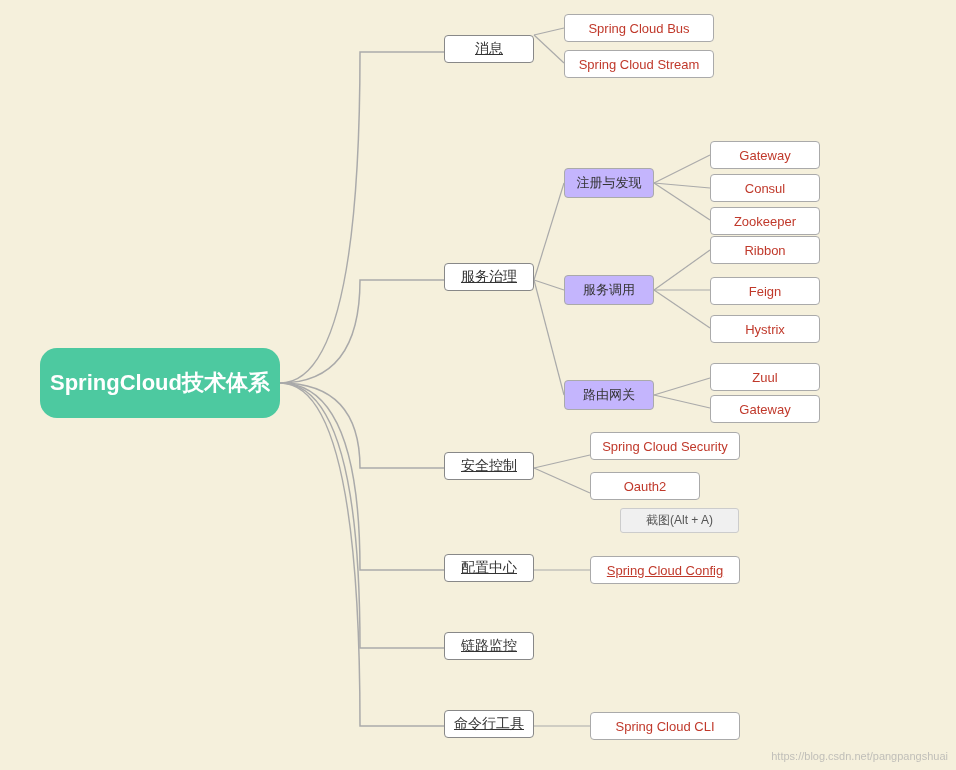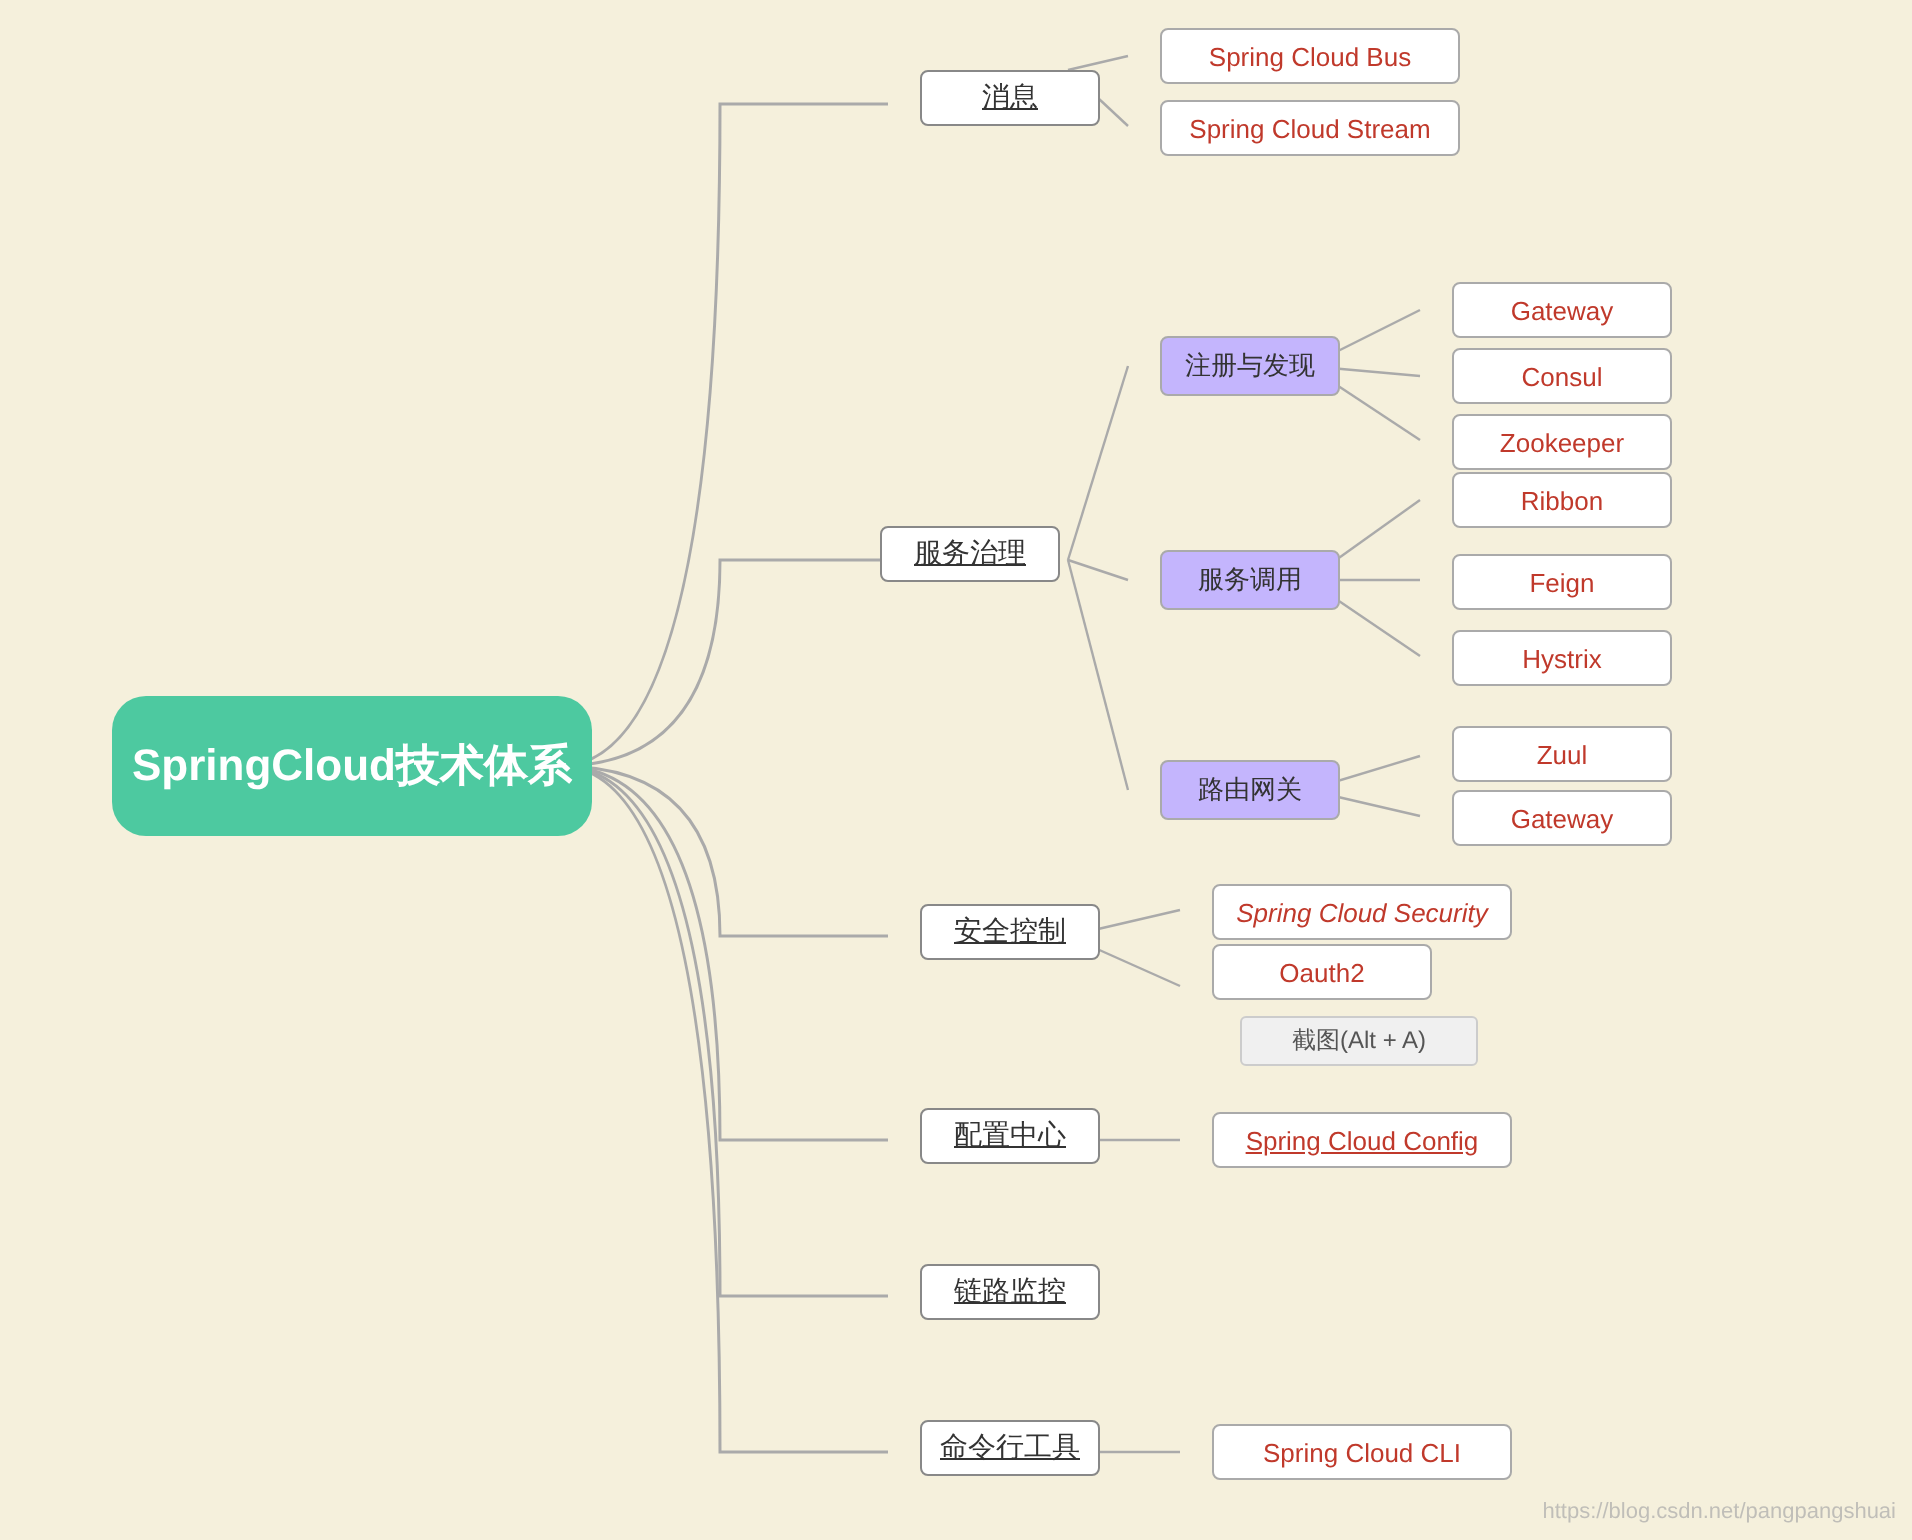--- a/index.html
+++ b/index.html
@@ -24,21 +24,20 @@
       height: 100%;
       pointer-events: none;
     }
     .node {
       position: absolute;
       display: flex;
       align-items: center;
       justify-content: center;
       text-align: center;
       border-radius: 4px;
-      margin-left: 16px;
     }
     .node-root {
       background: #4dc9a0;
       color: #fff;
       font-size: 22px;
       font-weight: bold;
       width: 240px;
       height: 70px;
       left: 40px;
       top: 348px;
@@ -154,21 +153,21 @@
     <span>消息</span>
   </div>
 
   <div class="node node-l3 node-l3-wide" style="left:564px; top:14px;">
     <span>Spring Cloud Bus</span>
   </div>
   <div class="node node-l3 node-l3-wide" style="left:564px; top:50px;">
     <span>Spring Cloud Stream</span>
   </div>
 
-  <div class="node node-l1" style="left:424px; top:263px;justify-content:center;">
+  <div class="node node-l1" style="left:444px; top:263px;justify-content:center;">
     <span>服务治理</span>
   </div>
 
   <div class="node node-l2" style="left:564px; top:168px;">
     <span>注册与发现</span>
   </div>
 
   <div class="node node-l3" style="left:710px; top:141px;">
     <span>Gateway</span>
   </div>
@@ -201,21 +200,21 @@
     <span>Zuul</span>
   </div>
   <div class="node node-l3" style="left:710px; top:395px;">
     <span>Gateway</span>
   </div>
 
   <div class="node node-l1" style="left:444px; top:452px;">
     <span>安全控制</span>
   </div>
 
-  <div class="node node-l3 node-l3-wide" style="left:590px; top:442px;font-style:italic;">
+  <div class="node node-l3 node-l3-wide" style="left:590px; top:432px;">
     <span>Spring Cloud Security</span>
   </div>
   <div class="node node-l3" style="left:590px; top:472px;">
     <span>Oauth2</span>
   </div>
 
   <div class="tooltip-box" style="left:620px; top:508px;">
     <span>截图(Alt + A)</span>
   </div>
 

